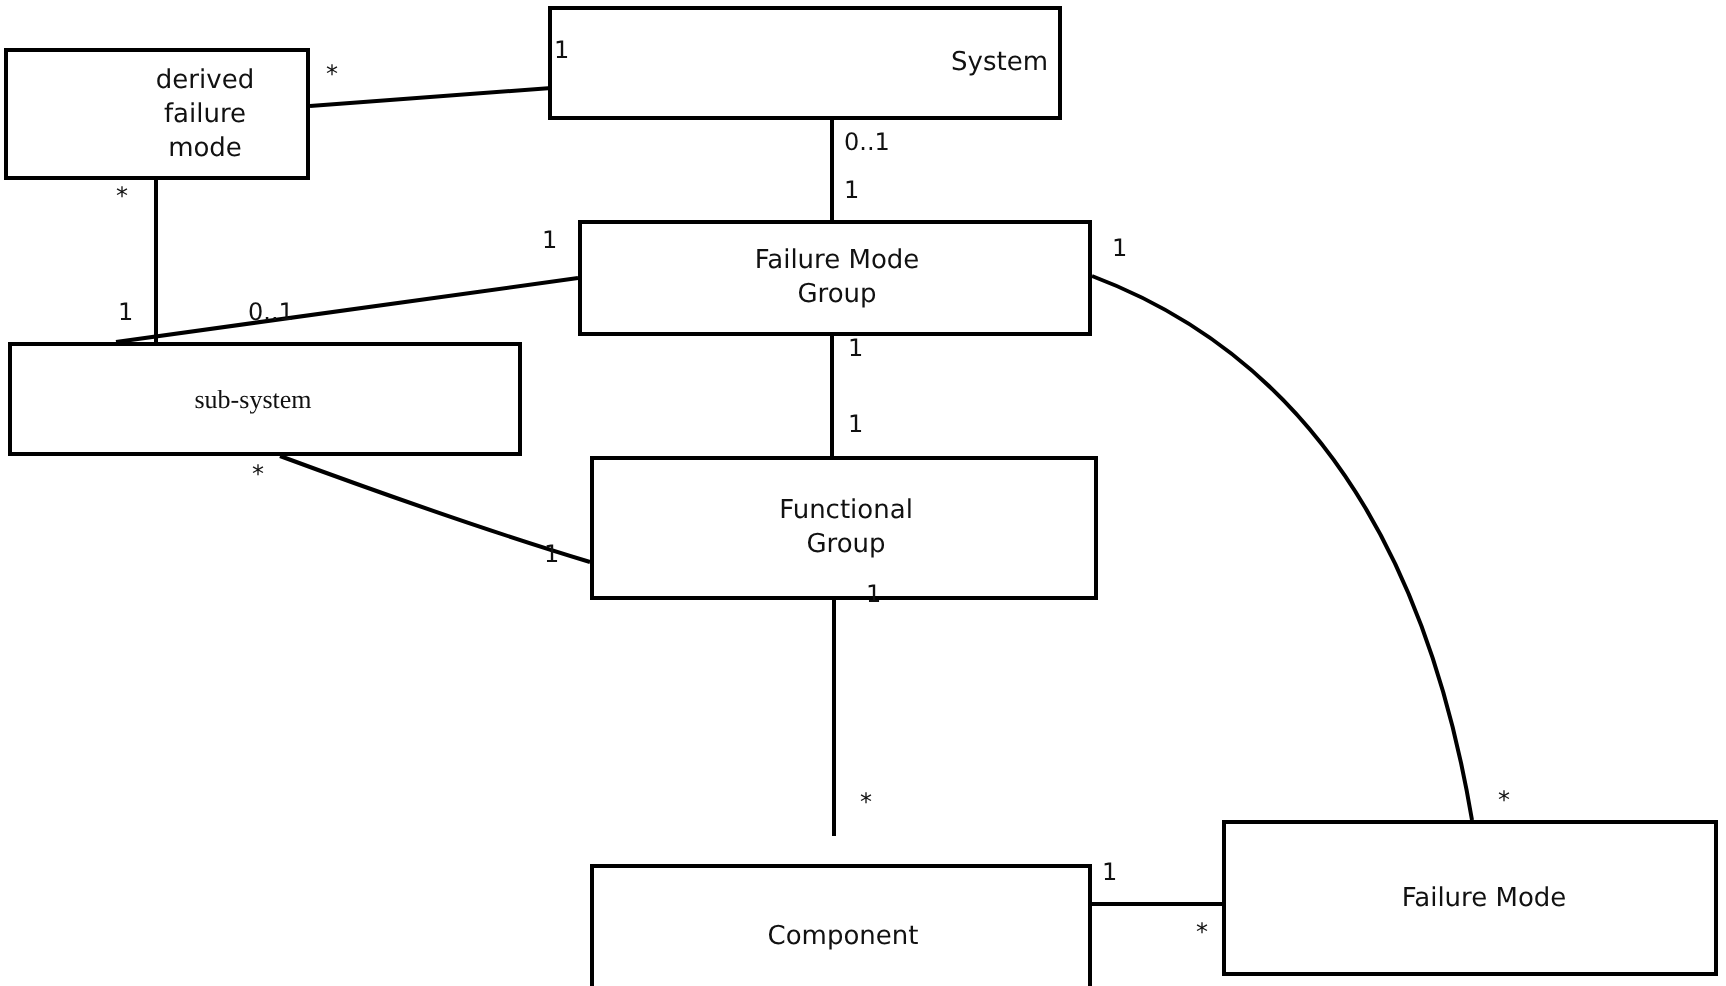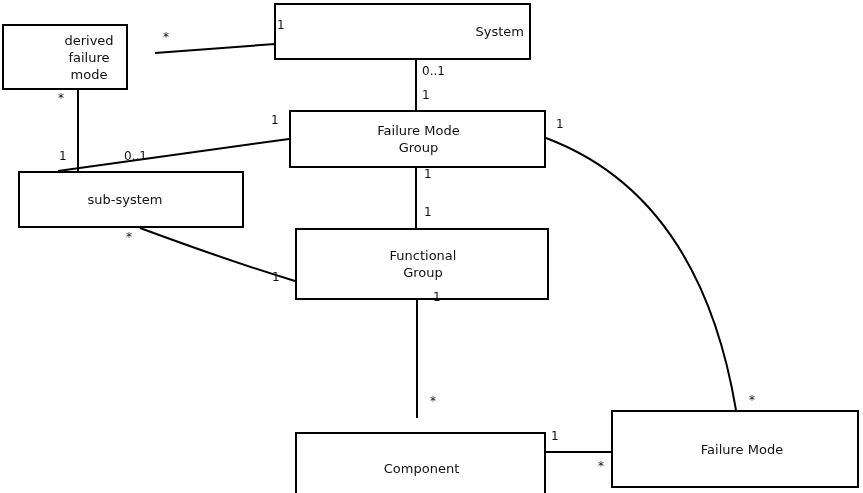--- a/index.html
+++ b/index.html
@@ -34,24 +34,24 @@
     z-index: 2;
   }
   .uml-class-name {
     font-size: 13px;
     line-height: 17px;
     color: #111111;
     text-align: center;
     white-space: pre-line;
     padding: 0 6px;
   }
-  .box-derived-failure-mode  { left: 2px;   top: 24px;  width: 126px; height: 66px; }
+  .box-derived-failure-mode  { left: 2px;   top: 24px;  width: 153px; height: 66px; }
   .box-system                { left: 274px; top: 3px;   width: 257px; height: 57px; justify-content: flex-end; }
   .box-failure-mode-group    { left: 289px; top: 110px; width: 257px; height: 58px; }
-  .box-sub-system            { left: 18px;   top: 171px; width: 226px; height: 57px; }
+  .box-sub-system            { left: 4px;   top: 171px; width: 257px; height: 57px; font-family: Liberation Serif, serif; }
   .box-functional-group      { left: 295px; top: 228px; width: 254px; height: 72px; }
   .box-component             { left: 295px; top: 432px; width: 251px; height: 72px; }
   .box-failure-mode          { left: 611px; top: 410px; width: 248px; height: 78px; }
 
   
   .box-derived-failure-mode .uml-class-name { transform: translateX(24px); }
   .box-sub-system .uml-class-name           { transform: translateX(-6px); }
   .box-system .uml-class-name               { transform: translateX(1px); }
   .box-failure-mode-group .uml-class-name   { transform: translateX(1px); }
   .box-functional-group .uml-class-name     { transform: translateX(1px); }

